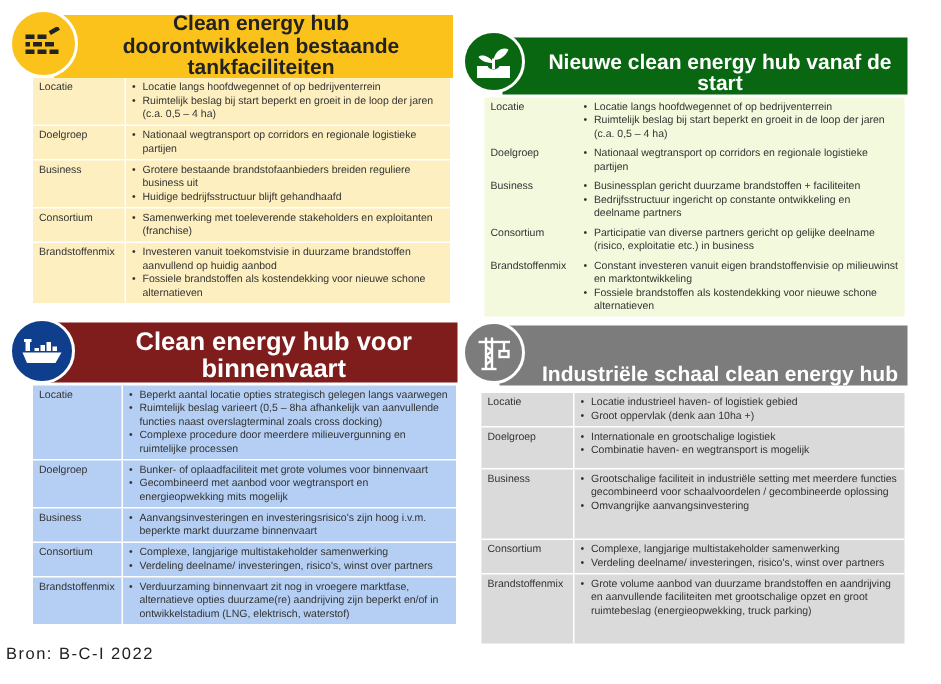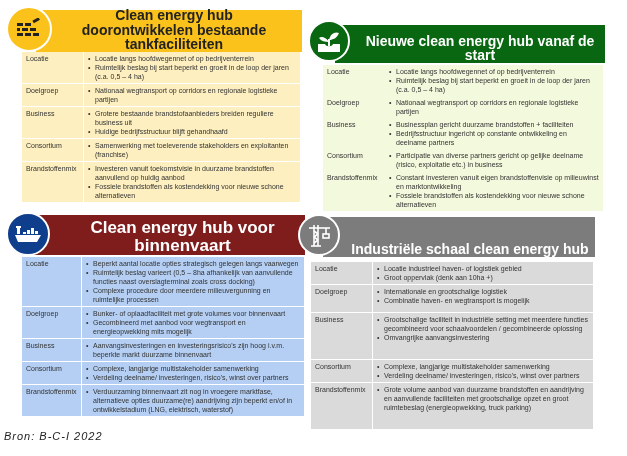--- a/index.html
+++ b/index.html
@@ -11,21 +11,21 @@
             justify-content:center; line-height:1.05; }
   .icon-circle { position:absolute; border-radius:50%; border:2px solid #fff;
                  box-sizing:border-box; display:flex; align-items:center; justify-content:center; }
   .table { position:absolute; left:0; right:0; }
   .row { display:flex; font-size:7px; color:#333; line-height:9px; }
   .row .lab { flex:0 0 auto; padding:2px 4px; box-sizing:border-box; }
   .row .val { flex:1 1 auto; padding:2px 4px 2px 4px; box-sizing:border-box; }
   .row .val ul { margin:0; padding:0; list-style:none; }
   .row .val li { position:relative; padding-left:7px; }
   .row .val li::before { content:"\2022"; position:absolute; left:0; top:0; }
-  .source { position:absolute; left:4px; top:430px; font-size:11px; font-style:italic;
+  .source { position:absolute; left:4px; top:430px; font-size:11px; 
             color:#222; letter-spacing:1px; }
 </style>
 </head>
 <body>
 
 <div class="panel" style="left:0;top:0;width:302px;height:200px;">
   <div class="header" style="left:36px;top:10px;height:42px;background:#fbc21b;color:#222;font-size:14px;padding-left:10px;">
     <span style="max-width:220px;">Clean energy hub doorontwikkelen bestaande tankfaciliteiten</span>
   </div>
   <div class="icon-circle" style="left:6px;top:6px;width:46px;height:46px;background:#fbc21b;">
@@ -209,21 +209,21 @@
       <div class="lab" style="width:60px;border-right:1px solid #fff;">Brandstoffenmix</div>
       <div class="val">
           <ul>
         <li>Verduurzaming binnenvaart zit nog in vroegere marktfase, alternatieve opties duurzame(re) aandrijving zijn beperkt en/of in ontwikkelstadium (LNG, elektrisch, waterstof)</li>
           </ul>
         </div>
     </div>
   </div>
 </div>
 
-<div class="panel" style="left:295px;top:212px;width:300px;height:215px;">
+<div class="panel" style="left:305px;top:212px;width:300px;height:215px;">
   <div class="header" style="left:28px;top:5px;height:40px;background:#7c7c7c;font-size:14px;padding-left:22px;">
     <span>Industriële schaal clean energy hub</span>
   </div>
   <div class="icon-circle" style="left:3px;top:2px;width:42px;height:42px;background:#7c7c7c;">
     <svg width="26" height="26" viewBox="0 0 26 26">
       <g fill="none" stroke="#fff" stroke-width="1.6">
         <path d="M3 6 L24 6"></path>
           <path d="M8 3 L8 24"></path>
           <path d="M12 3 L12 24"></path>
         <path d="M8 9 L12 12 M12 12 L8 15 M8 15 L12 18 M12 18 L8 21"></path>

